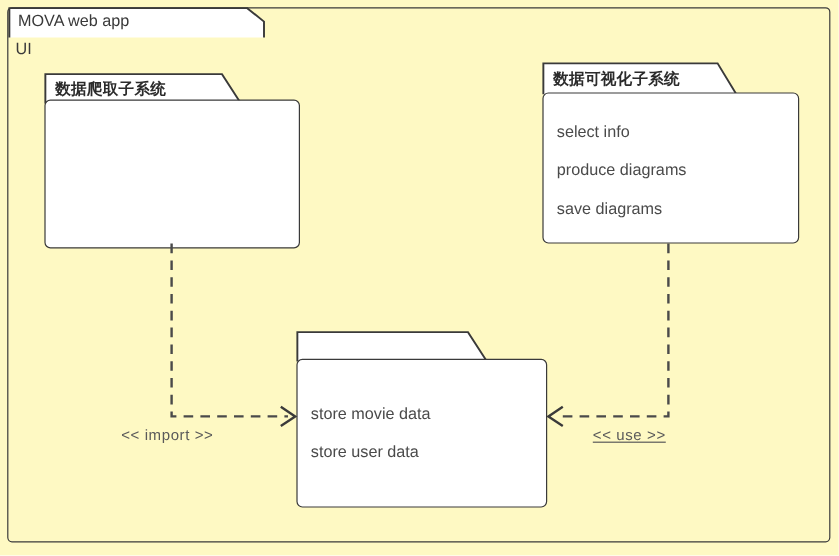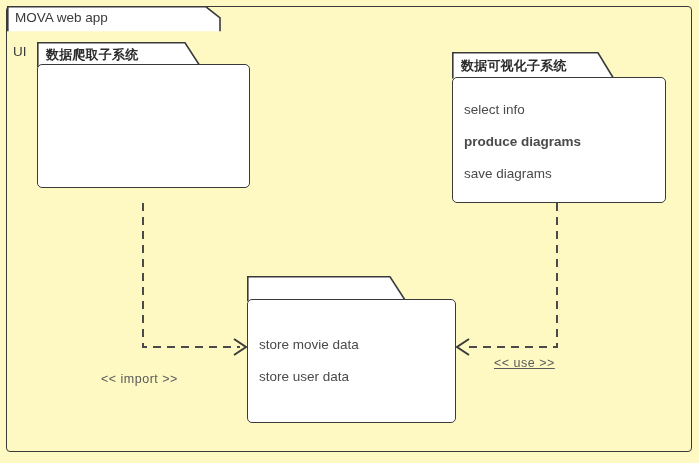--- a/index.html
+++ b/index.html
@@ -85,42 +85,42 @@
 
 <div id="canvas">
 
   <div class="frame-body" style="left:6px; top:6px; width:686px; height:446px;"></div>
 
   <svg class="pkg-tab-svg" style="left:6px; top:6px;" width="216" height="26" viewBox="0 0 216 26">
     <path d="M1.8,25.2 L1.8,0.8 L200,0.8 L214,12 L214,25.2" fill="#ffffff" stroke="#3a3a3a" stroke-width="1.6" stroke-linejoin="miter"></path>
   </svg>
   <div class="frame-label" style="left:15px; top:10px;">MOVA web app</div>
 
-  <div class="frame-label" style="left:13px; top:44px;">UI</div>
+  <div class="frame-label" style="left:13px; top:33px;">UI</div>
 
-  <div class="pkg" style="left:37px; top:42px; width:213px; height:126px;">
+  <div class="pkg" style="left:37px; top:61px; width:213px; height:126px;">
     <svg class="pkg-tab-svg" width="170" height="26" viewBox="0 0 170 26">
       <path d="M0.8,25.2 L0.8,0.8 L148,0.8 L163,24 L163,25.2" fill="#ffffff" stroke="#3a3a3a" stroke-width="1.6" stroke-linejoin="miter"></path>
     </svg>
     <div class="pkg-title" style="left:9px; top:4px; font-size:13px;">数据爬取子系统</div>
 
     <div class="pkg-body" style="left:0px; top:22px; width:213px; height:124px;"></div>
 
   </div>
 
   <div class="pkg" style="left:452px; top:52px; width:254px; height:152px;padding-left:12px;">
     <svg class="pkg-tab-svg" width="168" height="28" viewBox="0 0 168 28">
       <path d="M0.8,26.5 L0.8,0.8 L146,0.8 L161,25.5 L161,26.5" fill="#ffffff" stroke="#3a3a3a" stroke-width="1.6" stroke-linejoin="miter"></path>
     </svg>
     <div class="pkg-title" style="left:9px; top:5px; font-size:13px;">数据可视化子系统</div>
 
     <div class="pkg-body" style="left:0px; top:25px; width:214px; height:126px;"></div>
 
     <div class="pkg-item" style="left:12px; top:50px;">select info</div>
-    <div class="pkg-item" style="left:12px; top:82px;font-weight:bold;">produce diagrams</div>
+    <div class="pkg-item" style="left:12px; top:82px;">produce diagrams</div>
     <div class="pkg-item" style="left:12px; top:114px;">save diagrams</div>
   </div>
 
   <div class="pkg" style="left:247px; top:276px; width:209px; height:147px;">
     <svg class="pkg-tab-svg" width="165" height="26" viewBox="0 0 165 26">
       <path d="M0.8,25.2 L0.8,0.8 L143,0.8 L158,24 L158,25.2" fill="#ffffff" stroke="#3a3a3a" stroke-width="1.6" stroke-linejoin="miter"></path>
     </svg>
 
     <div class="pkg-body" style="left:0px; top:23px; width:209px; height:124px;"></div>
 
@@ -134,17 +134,17 @@
       <path d="M143,203 L143,347 L240,347" fill="none" stroke="#4a4a4a" stroke-width="2" stroke-dasharray="8,6" stroke-linecap="butt"></path>
       <path d="M234,339 L246,347 L234,355" fill="none" stroke="#3a3a3a" stroke-width="2" stroke-linecap="butt" stroke-linejoin="miter"></path>
     </g>
 
     <g>
       <path d="M557,203 L557,347 L463,347" fill="none" stroke="#4a4a4a" stroke-width="2" stroke-dasharray="8,6" stroke-linecap="butt"></path>
       <path d="M469,339 L457,347 L469,355" fill="none" stroke="#3a3a3a" stroke-width="2" stroke-linecap="butt" stroke-linejoin="miter"></path>
     </g>
   </svg>
 
-  <div class="conn-label" style="left:101px; top:356px;margin-top:16px;">&lt;&lt; import &gt;&gt;</div>
+  <div class="conn-label" style="left:101px; top:356px;">&lt;&lt; import &gt;&gt;</div>
 
   <div class="conn-label" style="left:494px; top:356px;text-decoration:underline;">&lt;&lt; use &gt;&gt;</div>
 
 </div>
 
 </body></html>

